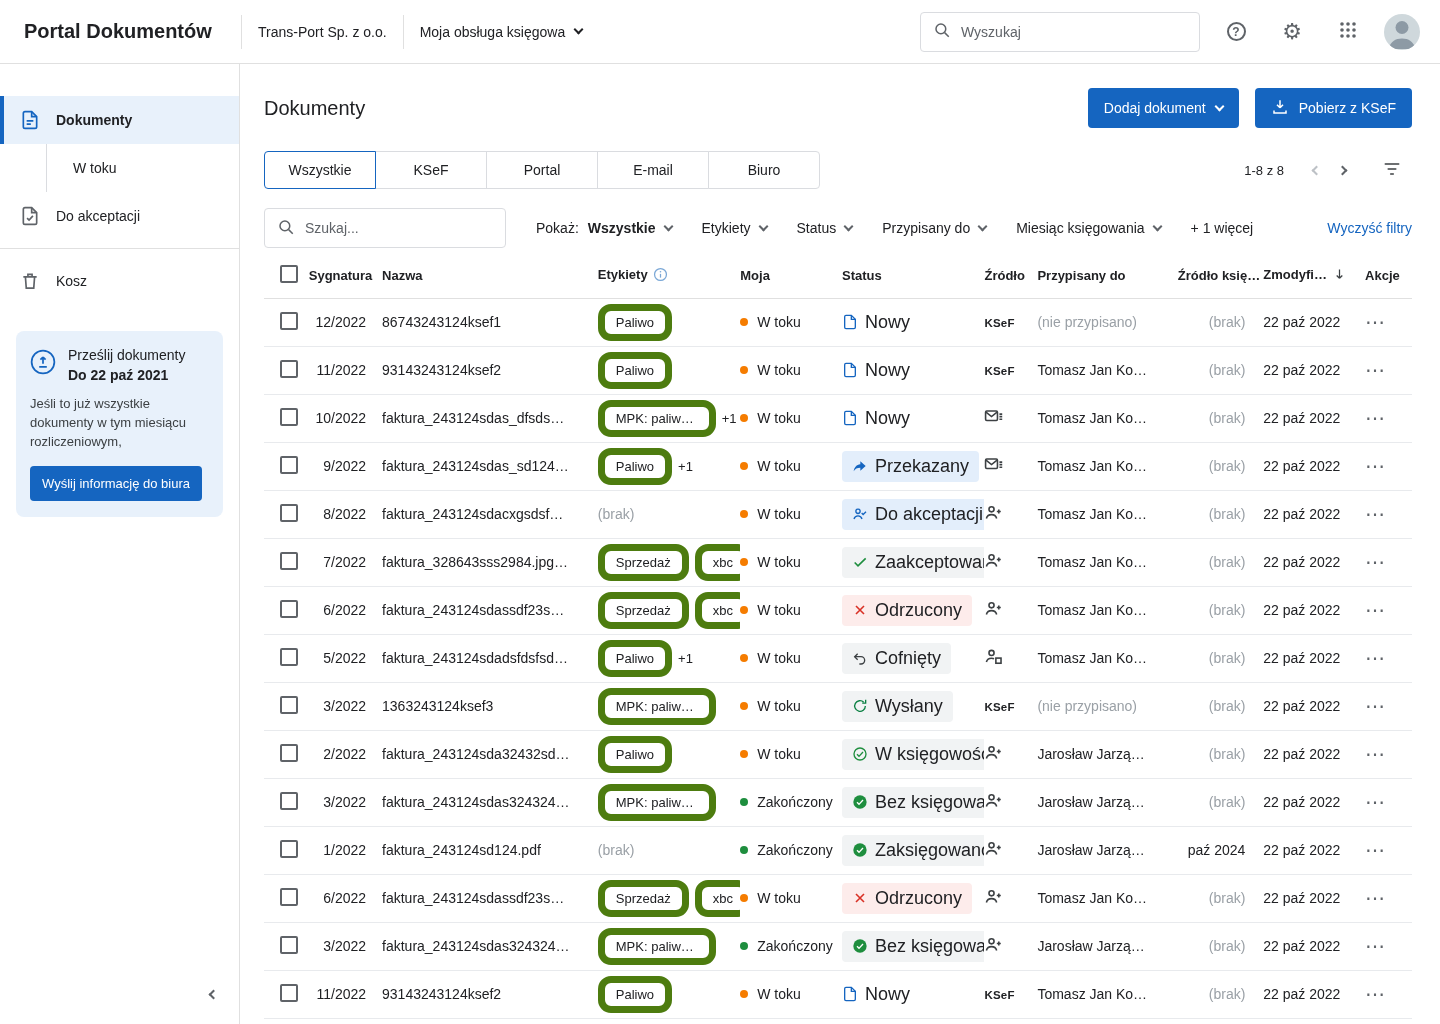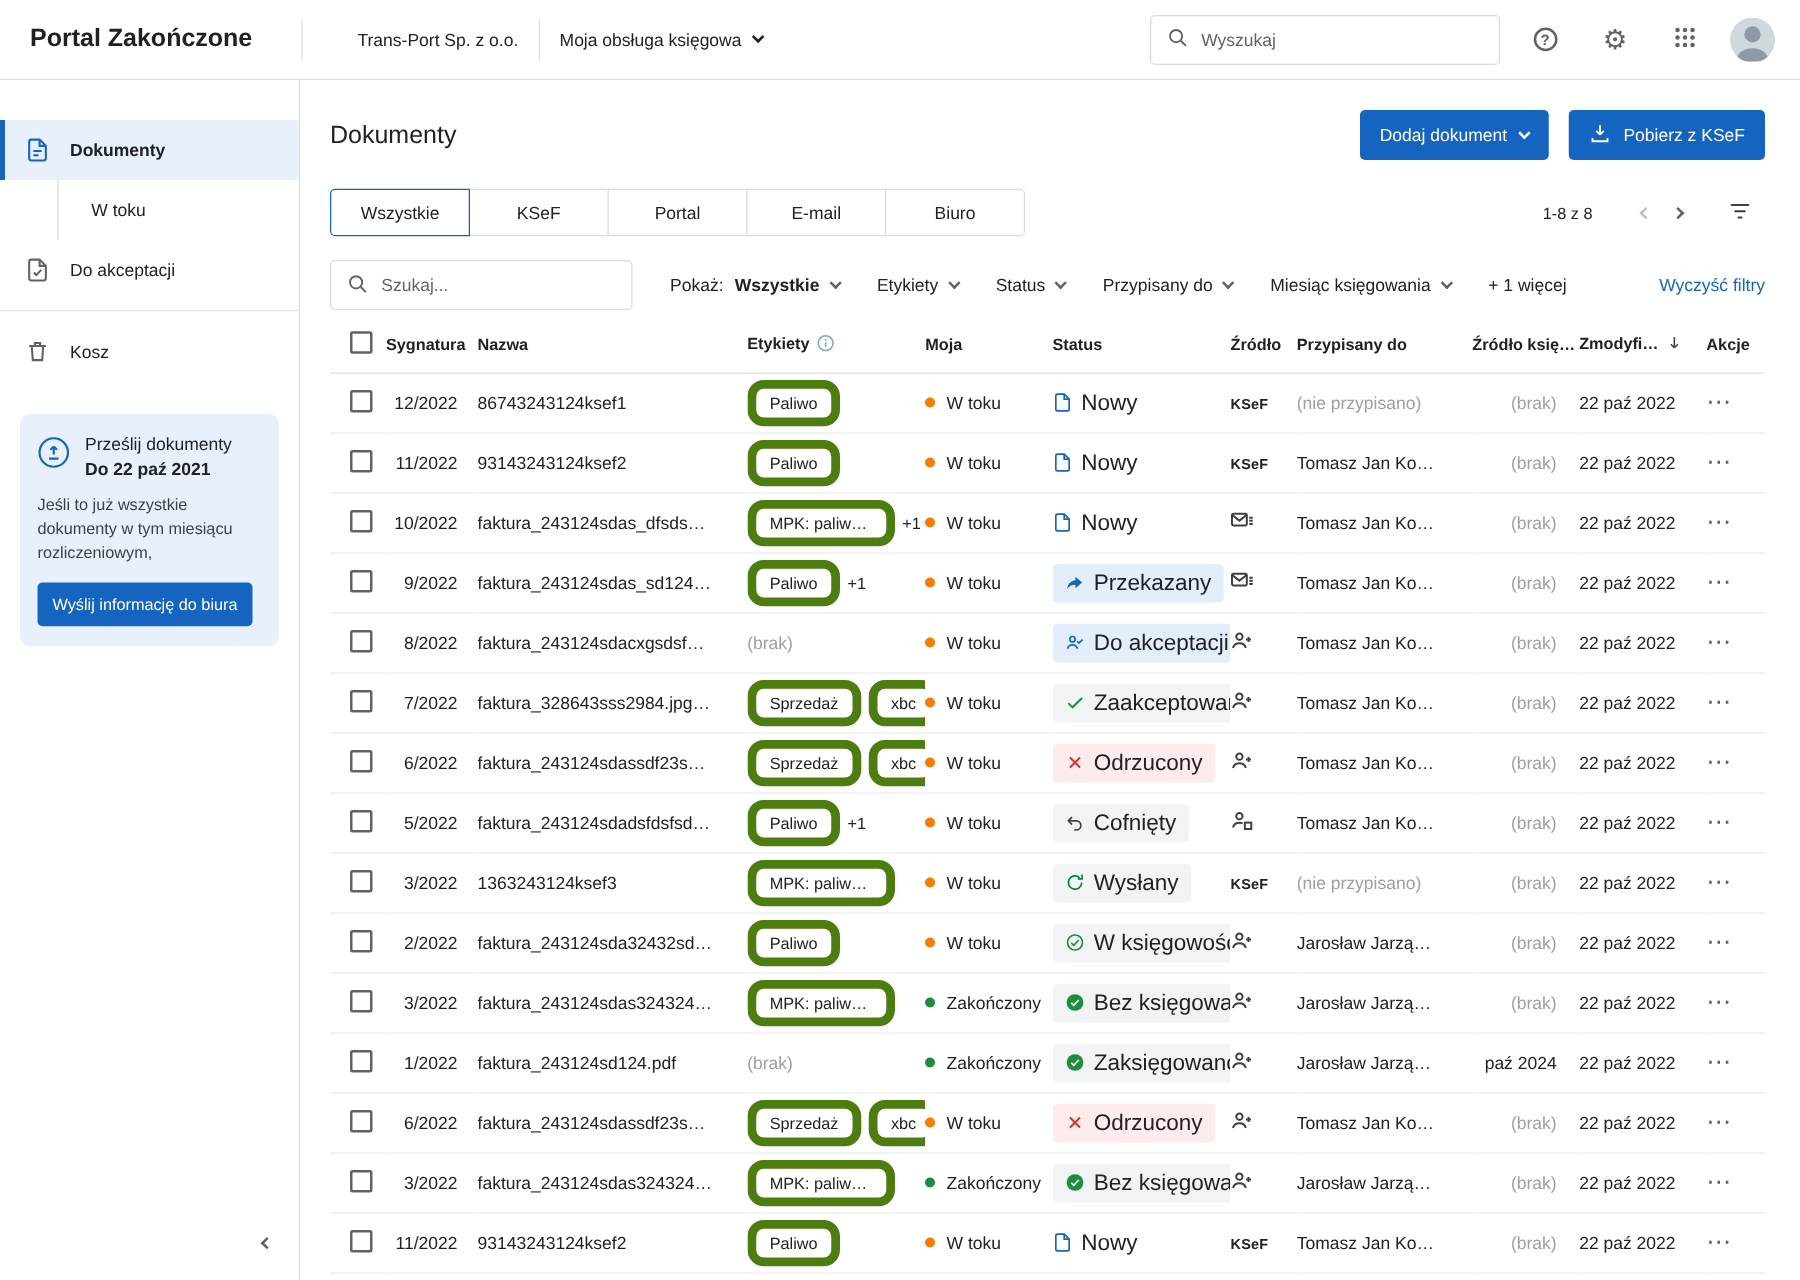--- a/index.html
+++ b/index.html
@@ -6,21 +6,21 @@
   html,body { width:1440px; height:1024px; overflow:hidden; }
   body { font-family:"Liberation Sans", sans-serif; font-size:14px; color:#202124; background:#fff; }
   :root{
     --accent:#1565c0; --accent-bg:#e8f1fb; --border:#e0e0e0; --muted:#9aa0a6;
     --dot-progress:#f57c00; --dot-done:#1e8e3e; --red:#d93025; --green:#1e8e3e;
   }
   
   .topbar{position:fixed;top:0;left:0;right:0;height:64px;background:#fff;border-bottom:1px solid var(--border);display:flex;align-items:center;padding:0 20px 0 24px;gap:16px;z-index:20;}
   .brand{flex:0 0 201px;font-size:20px;font-weight:700;}
   .vdiv{width:1px;height:34px;background:var(--border);}
-  .company{font-size:14px;margin-left:28px;}
+  .company{font-size:14px;}
   .account-switch{display:flex;align-items:center;gap:10px;background:none;border:none;font-size:14px;font-family:inherit;color:#202124;cursor:pointer;}
   .chev{display:inline-block;width:7px;height:7px;border-right:2px solid currentColor;border-bottom:2px solid currentColor;transform:rotate(45deg);margin-top:-4px;}
   .chev.left{transform:rotate(135deg);margin:0 0 0 4px;}
   .chev.right{transform:rotate(-45deg);margin:0 4px 0 0;}
   .spacer{flex:1;}
   .searchbox{display:flex;align-items:center;gap:10px;width:280px;height:40px;border:1px solid #dadce0;border-radius:4px;padding:0 12px;color:#5f6368;}
   .searchbox input{border:none;outline:none;flex:1;font-size:14px;font-family:inherit;color:#202124;background:transparent;}
   .searchbox input::placeholder{color:#5f6368;}
   .icon-btn{width:40px;height:40px;border:none;background:none;display:flex;align-items:center;justify-content:center;color:#5f6368;cursor:pointer;}
   .help-ring{width:19px;height:19px;border:2px solid #5f6368;border-radius:50%;display:flex;align-items:center;justify-content:center;font-size:12px;font-weight:700;color:#5f6368;}
@@ -50,21 +50,21 @@
   .page-head h1{font-size:20px;font-weight:500;}
   .head-actions{display:flex;gap:16px;}
   .head-actions .btn-primary{height:40px;padding:0 16px;font-size:14px;}
   .tabs-row{display:flex;justify-content:space-between;align-items:center;margin-bottom:18px;}
   .tab-group{display:flex;}
   .tab{min-width:112px;height:38px;background:#fff;border:1px solid #dadce0;margin-left:-1px;font-size:14px;font-family:inherit;color:#202124;display:flex;align-items:center;justify-content:center;cursor:pointer;}
   .tab:first-child{border-radius:4px 0 0 4px;margin-left:0;}
   .tab:last-child{border-radius:0 4px 4px 0;}
   .tab.active{border:1px solid var(--accent);position:relative;z-index:1;}
   .page-controls{display:flex;align-items:center;gap:2px;font-size:13px;color:#202124;}
-  .pg-range{margin-right:24px;}
+  .pg-range{margin-right:14px;}
   .pg-btn{width:28px;height:28px;border:none;background:none;display:flex;align-items:center;justify-content:center;cursor:pointer;}
   .pg-btn.prev{color:#bdc1c6;}
   .pg-btn.next{color:#5f6368;}
   .funnel-btn{margin-left:12px;}
   
   .filters-row{display:flex;align-items:center;gap:30px;margin-bottom:6px;}
   .filters-row .searchbox{width:242px;}
   .filter-dd{background:none;border:none;display:flex;align-items:center;gap:9px;font-size:14px;font-family:inherit;color:#202124;cursor:pointer;}
   .filter-dd .chev{color:#5f6368;}
   .dd-strong{font-weight:700;}
@@ -101,21 +101,21 @@
   .more-btn{border:none;background:none;color:#5f6368;font-size:20px;line-height:1;cursor:pointer;letter-spacing:1px;}
   .more-btn::before{content:"\22EF";}
   .th-icon{vertical-align:middle;margin-left:5px;display:inline-block;}
   .info-ic{color:#7aa7d6;}
   .sort-ic{color:#3c4043;}
 </style>
 </head>
 <body>
 
 <header class="topbar">
-  <div class="brand">Portal Zakończone</div>
+  <div class="brand">Portal Dokumentów</div>
   <div class="vdiv"></div>
   <div class="company">Trans-Port Sp. z o.o.</div>
   <div class="vdiv"></div>
   <button class="account-switch">
     <span>Moja obsługa księgowa</span>
     <span class="chev"></span>
   </button>
   <div class="spacer"></div>
   <div class="searchbox">
     <span>

